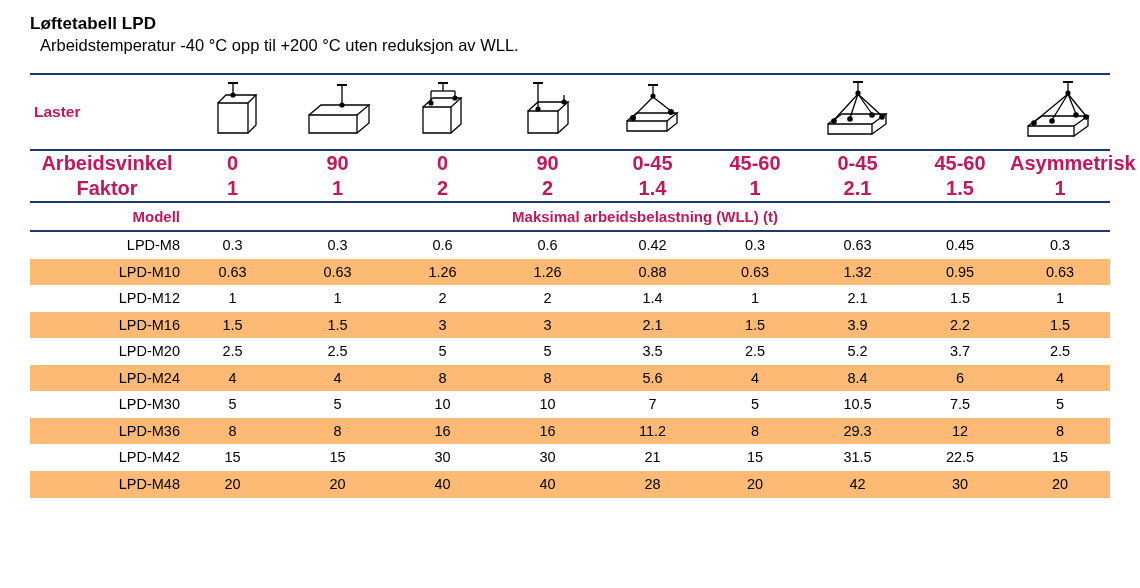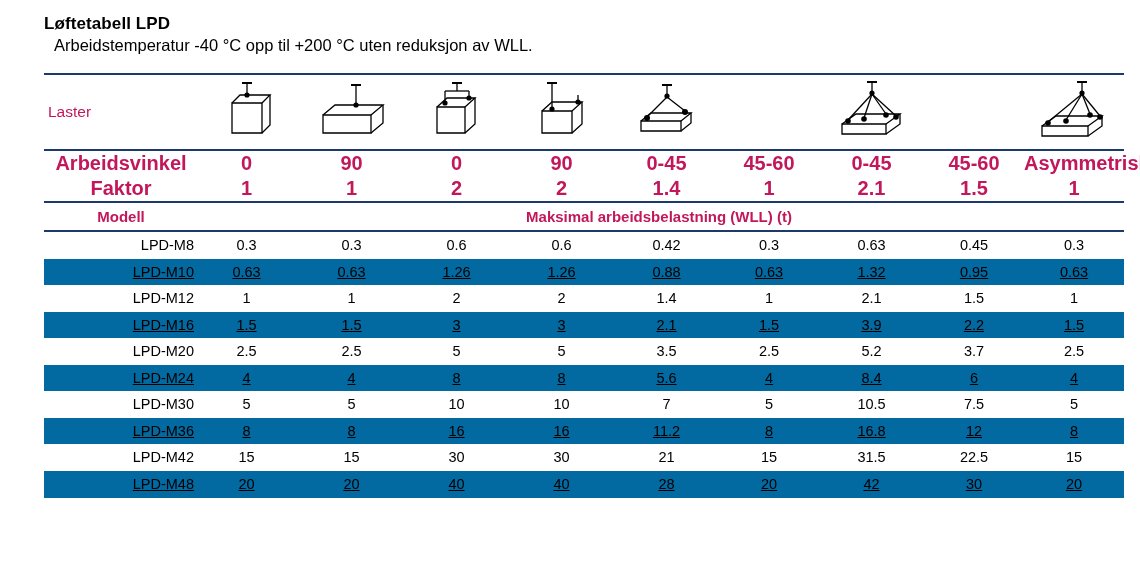--- a/index.html
+++ b/index.html
@@ -8,21 +8,21 @@
     background: #ffffff;
   }
   body {
     width: 1140px;
     height: 588px;
     font-family: "Liberation Sans", sans-serif;
     color: #000000;
     overflow: hidden;
   }
   .page {
-    padding: 14px 30px 0 44px;
+    padding: 14px 30px 0 30px;
     box-sizing: border-box;
     width: 1140px;
   }
   .doc-title {
     font-size: 17px;
     font-weight: bold;
     color: #000;
     margin: 0 0 2px 0;
     letter-spacing: 0.1px;
   }
@@ -42,21 +42,21 @@
   }
   
   .row-loads td {
     border-top: 2px solid #1b3a6b;
     border-bottom: 2px solid #1b3a6b;
     height: 74px;
     vertical-align: middle;
   }
   .label-cell {
     color: #c2185b;
-    font-weight: normal;
+    font-weight: bold;
     font-size: 15.5px;
     text-align: left;
     padding-left: 4px !important;
   }
   .loads-label {
     vertical-align: middle;
   }
   .pict-cell {
     text-align: center;
     vertical-align: bottom;
@@ -82,37 +82,36 @@
   .row-model td {
     color: #c2185b;
     font-weight: bold;
     font-size: 15px;
     height: 27px;
     vertical-align: middle;
     border-bottom: 2px solid #1b3a6b;
     text-align: center;
   }
   .row-model td.label-cell {
-    text-align: center;
+    text-align: right;
   }
   
   .data-row td {
     font-size: 14.5px;
     height: 26.5px;
     text-align: center;
     vertical-align: middle;
     color: #000;
   }
   .data-row td.model-name {
     text-align: right;
     padding-left: 4px !important;
   }
   .data-row.alt td {
-    background: #0369a1;
-    text-decoration: underline;
+    background: #fdba74;
   }
   .last-row td {
     border-bottom: 1px solid transparent;
   }
 </style>
 </head>
 <body>
 
 <div class="page">
 
@@ -396,21 +395,21 @@
       </tr>
 
       <tr class="data-row alt">
         <td class="model-name">LPD-M36</td>
         <td>8</td>
         <td>8</td>
         <td>16</td>
         <td>16</td>
         <td>11.2</td>
         <td>8</td>
-        <td>16.8</td>
+        <td>29.3</td>
         <td>12</td>
         <td>8</td>
       </tr>
 
       <tr class="data-row">
         <td class="model-name">LPD-M42</td>
         <td>15</td>
         <td>15</td>
         <td>30</td>
         <td>30</td>

